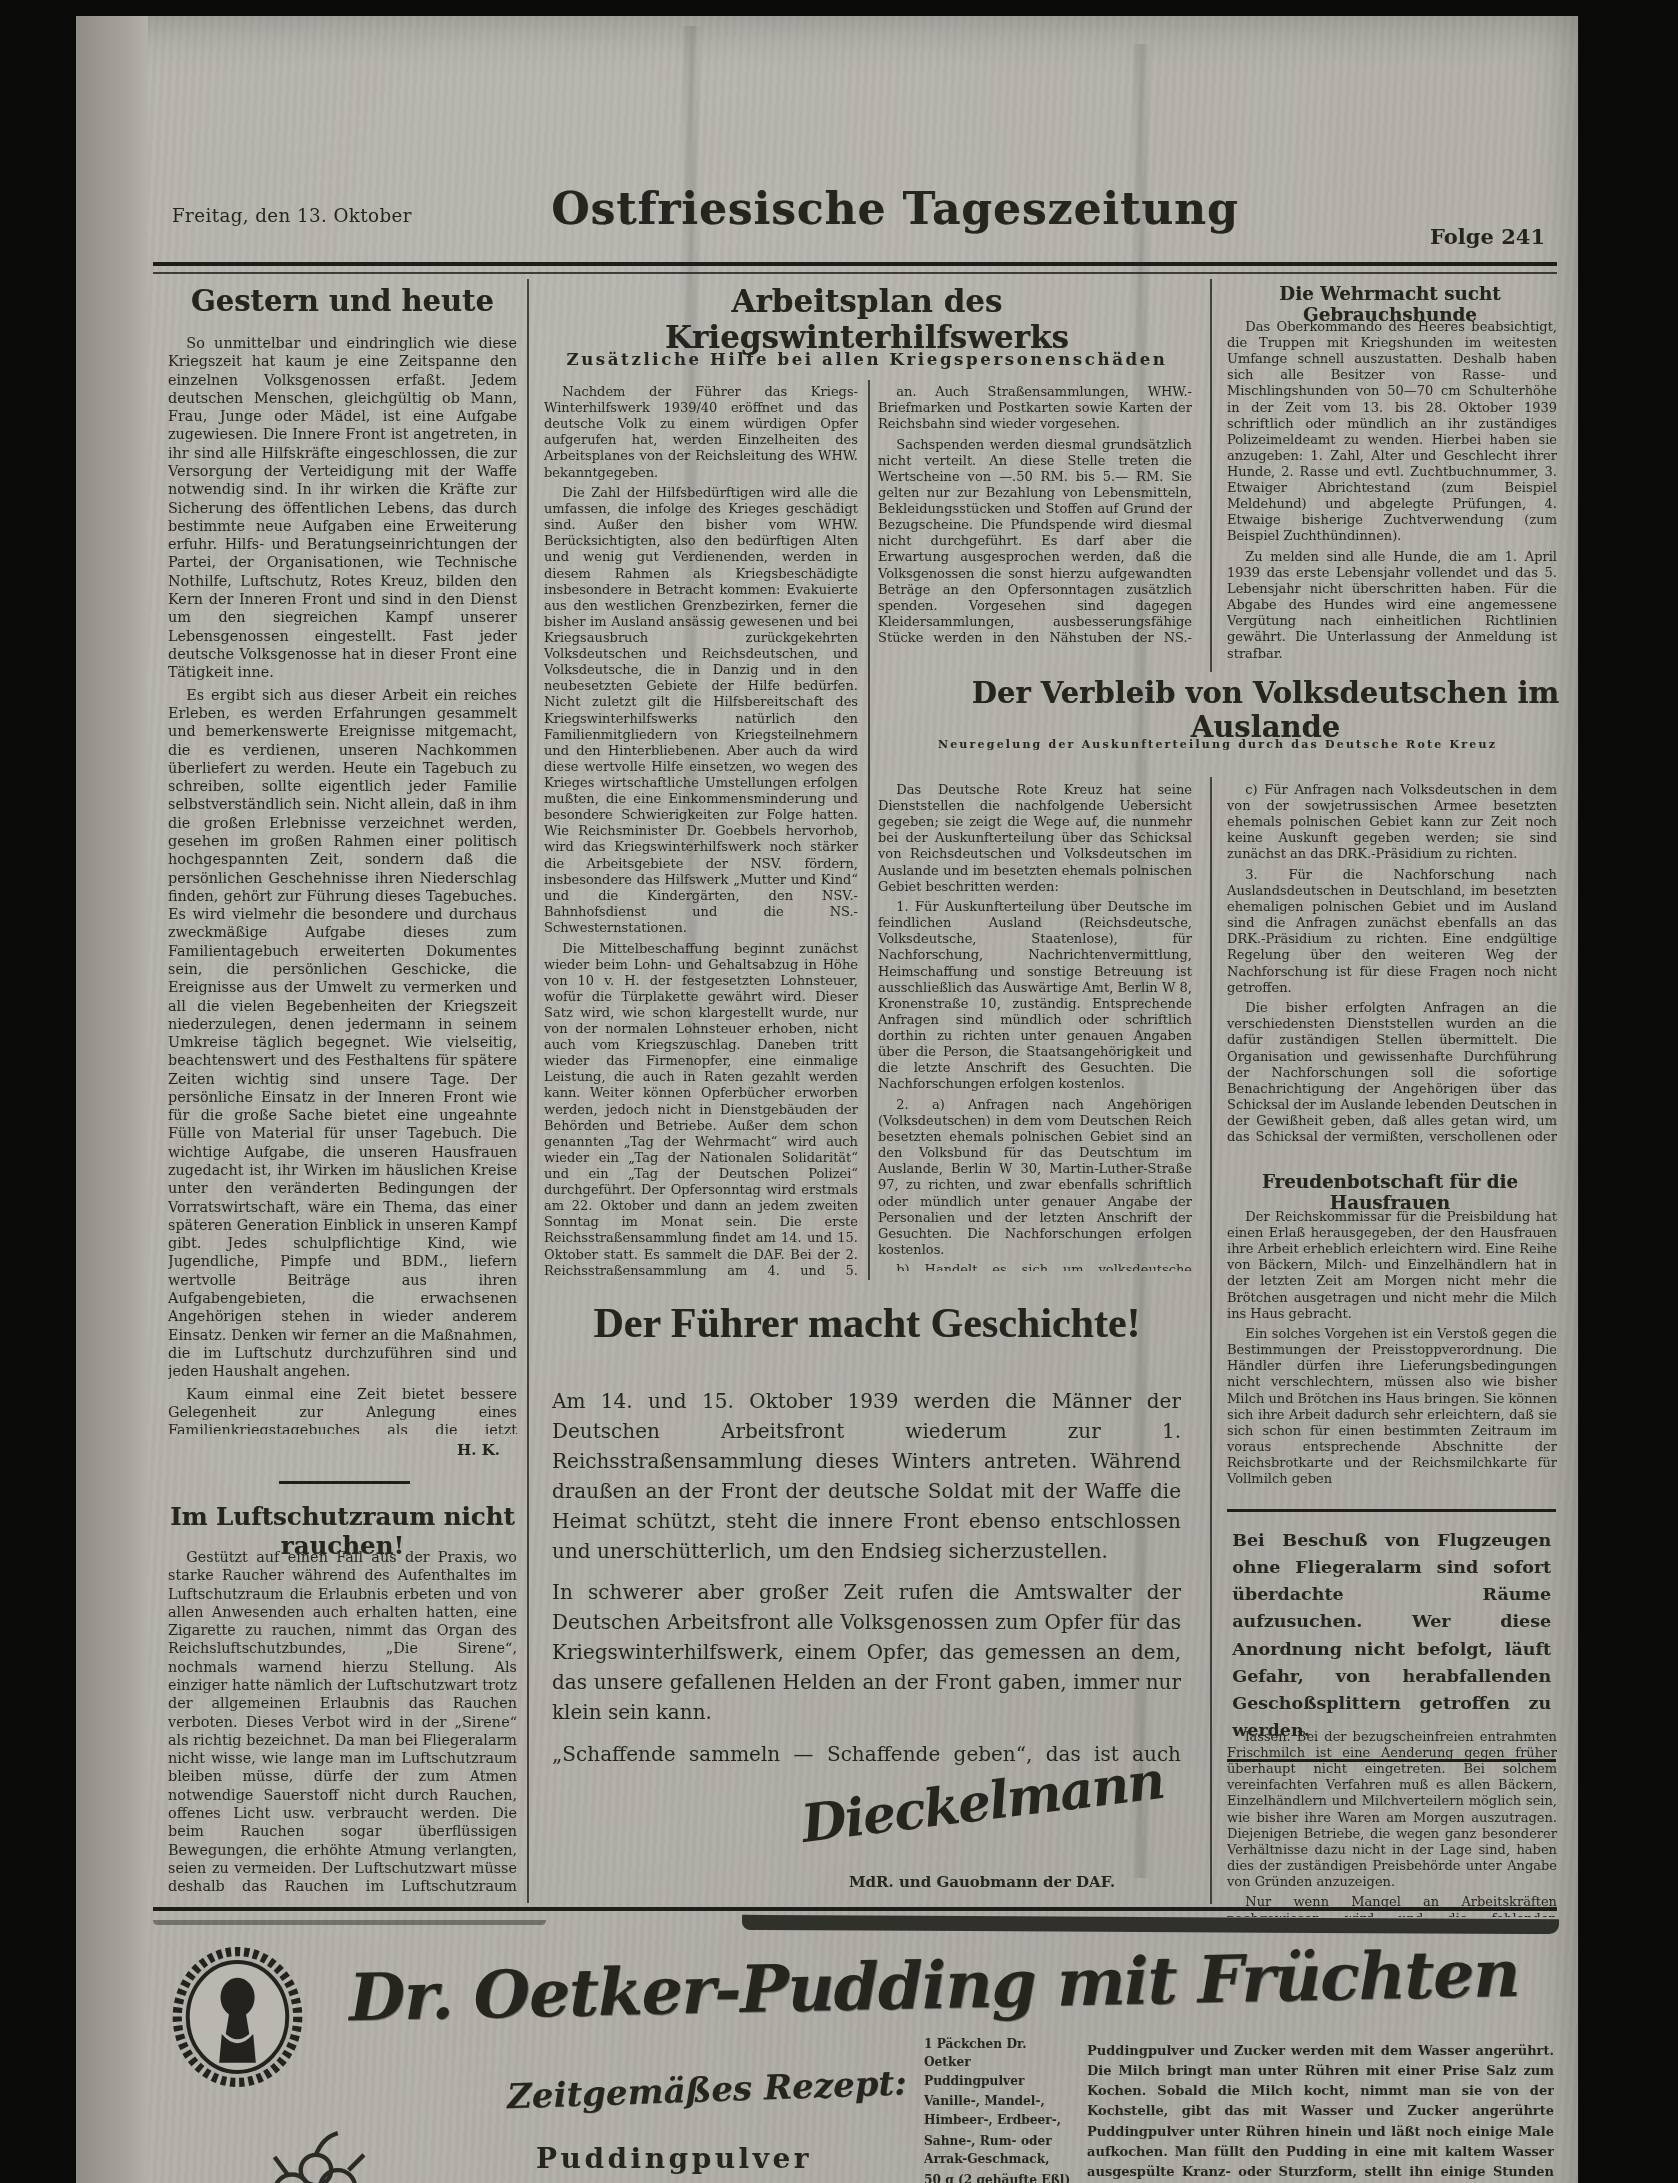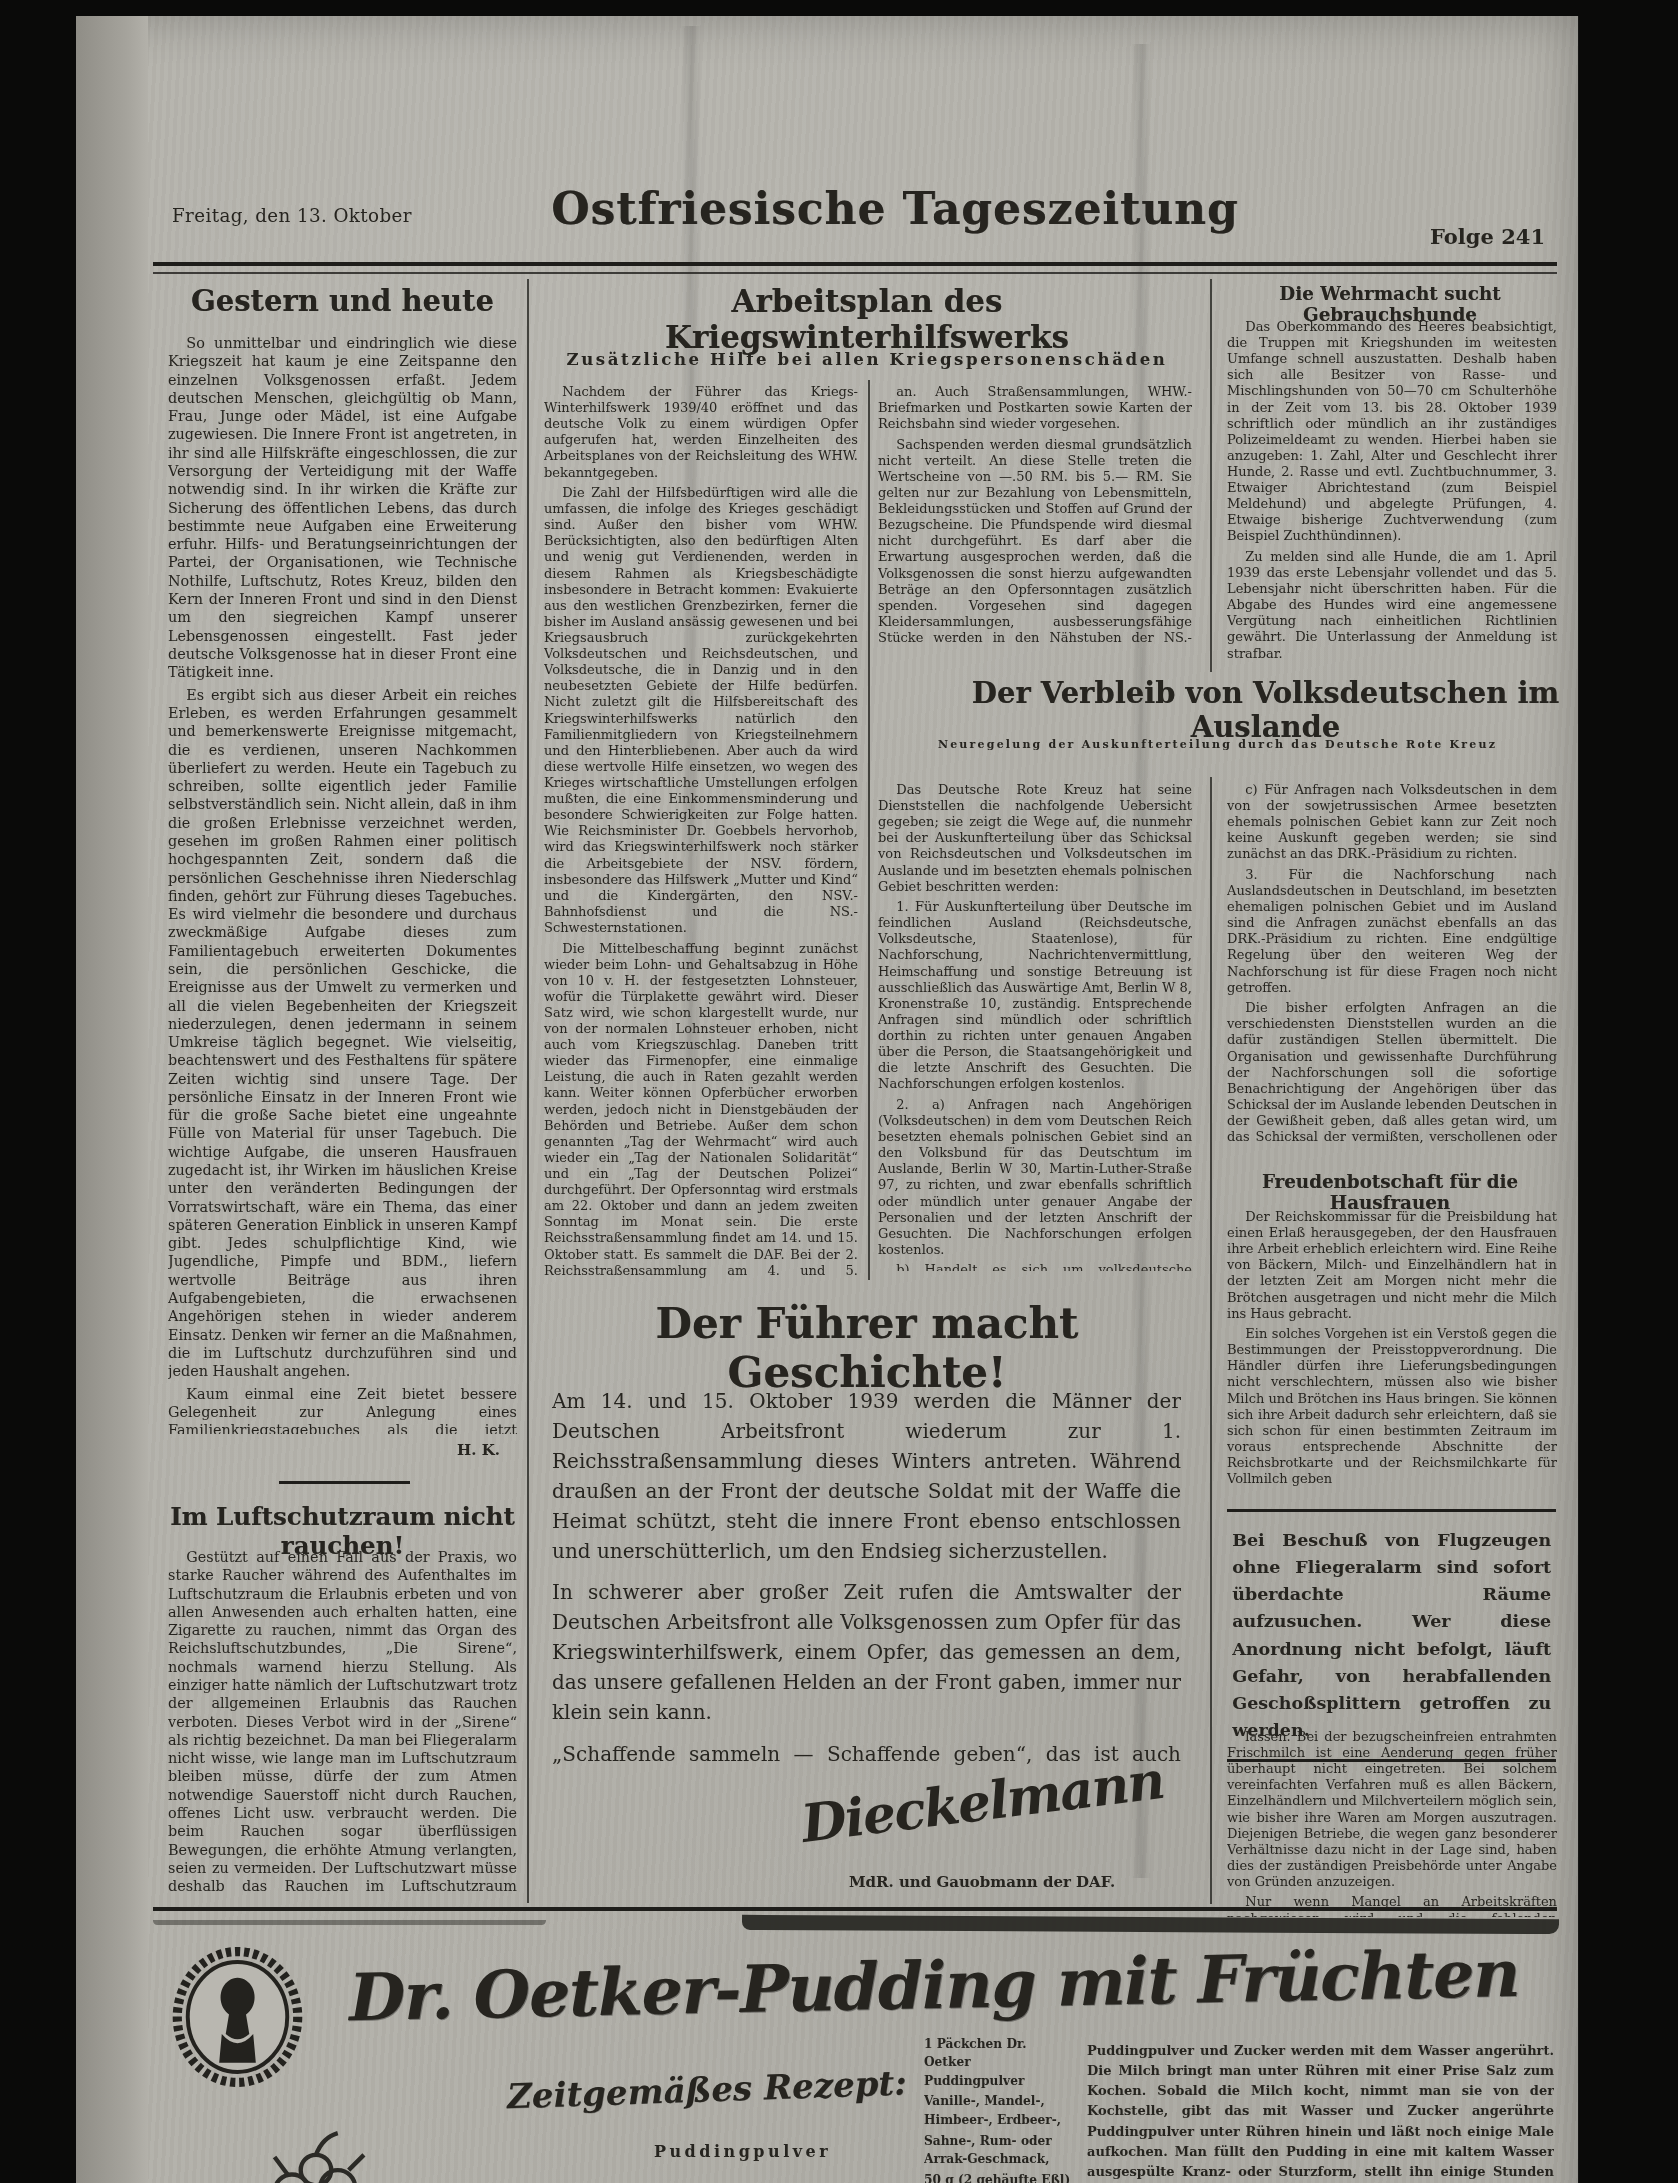--- a/index.html
+++ b/index.html
@@ -116,21 +116,21 @@
     <p>1. Für Auskunfterteilung über Deutsche im feindlichen Ausland (Reichsdeutsche, Volksdeutsche, Staatenlose), für Nachforschung, Nachrichtenvermittlung, Heimschaffung und sonstige Betreuung ist ausschließlich das Auswärtige Amt, Berlin W 8, Kronenstraße 10, zuständig. Entsprechende Anfragen sind mündlich oder schriftlich dorthin zu richten unter genauen Angaben über die Person, die Staatsangehörigkeit und die letzte Anschrift des Gesuchten. Die Nachforschungen erfolgen kostenlos.</p>
     <p>2. a) Anfragen nach Angehörigen (Volksdeutschen) in dem vom Deutschen Reich besetzten ehemals polnischen Gebiet sind an den Volksbund für das Deutschtum im Auslande, Berlin W 30, Martin-Luther-Straße 97, zu richten, und zwar ebenfalls schriftlich oder mündlich unter genauer Angabe der Personalien und der letzten Anschrift der Gesuchten. Die Nachforschungen erfolgen kostenlos.</p>
     <p>b) Handelt es sich um volksdeutsche Angehörige der ehemals polnischen Wehrmacht, so erfolgen die Anfragen nach Volksdeutschen in dem vom sowjetrussischen Heer besetzten Gebiet</p>
   </div>
   <div class="body-txt s30" style="left:1227px;top:782px;width:330px;height:365px;">
     <p>c) Für Anfragen nach Volksdeutschen in dem von der sowjetrussischen Armee besetzten ehemals polnischen Gebiet kann zur Zeit noch keine Auskunft gegeben werden; sie sind zunächst an das DRK.-Präsidium zu richten.</p>
     <p>3. Für die Nachforschung nach Auslandsdeutschen in Deutschland, im besetzten ehemaligen polnischen Gebiet und im Ausland sind die Anfragen zunächst ebenfalls an das DRK.-Präsidium zu richten. Eine endgültige Regelung über den weiteren Weg der Nachforschung ist für diese Fragen noch nicht getroffen.</p>
     <p>Die bisher erfolgten Anfragen an die verschiedensten Dienststellen wurden an die dafür zuständigen Stellen übermittelt. Die Organisation und gewissenhafte Durchführung der Nachforschungen soll die sofortige Benachrichtigung der Angehörigen über das Schicksal der im Auslande lebenden Deutschen in der Gewißheit geben, daß alles getan wird, um das Schicksal der vermißten, verschollenen oder abwesenden Familienangehörigen zu erfahren und ihre Ungewißheit und Sorgen zu beseitigen.</p>
   </div>
 
-  <div class="head-center" style="left:544px;top:1299px;width:646px;font-size:42px;">Der Führer macht Geschichte!</div>
+  <div class="head-center" style="left:544px;top:1299px;width:646px;font-size:42px;font-family:Liberation Serif, serif;">Der Führer macht Geschichte!</div>
   <div class="fu-body" style="left:552px;top:1386px;width:629px;height:380px;">
     <p>Am 14. und 15. Oktober 1939 werden die Männer der Deutschen Arbeitsfront wiederum zur 1. Reichsstraßensammlung dieses Winters antreten. Während draußen an der Front der deutsche Soldat mit der Waffe die Heimat schützt, steht die innere Front ebenso entschlossen und unerschütterlich, um den Endsieg sicherzustellen.</p>
     <p>In schwerer aber großer Zeit rufen die Amtswalter der Deutschen Arbeitsfront alle Volksgenossen zum Opfer für das Kriegswinterhilfswerk, einem Opfer, das gemessen an dem, das unsere gefallenen Helden an der Front gaben, immer nur klein sein kann.</p>
     <p>„Schaffende sammeln — Schaffende geben“, das ist auch diesesmal wieder die Parole, unter der die Deutsche Arbeitsfront die 8. Reichsstraßensammlung und die erste des Kriegswinterhilfswerks durchführt.</p>
 
   </div>
   <div class="signature" style="left:786px;top:1771px;width:393px;">Dieckelmann</div>
   <div class="sig-cap" style="left:742px;top:1873px;width:480px;">MdR. und Gauobmann der DAF.</div>
 
   <div class="head-center" style="left:1223px;top:1171px;width:334px;font-size:18.3px;">Freudenbotschaft für die Hausfrauen</div>
@@ -169,21 +169,21 @@
         <circle cx="66" cy="44" r="8"></circle>
           <circle cx="87" cy="42" r="8"></circle>
           <circle cx="50" cy="48" r="7"></circle>
         <circle cx="106" cy="48" r="7"></circle>
           <circle cx="77" cy="34" r="7"></circle>
       </g>
       <path d="M77 27 q3 -8 10 -10 M64 36 l-6 -8 M92 34 l7 -7" stroke="#2b2a26" stroke-width="2" fill="none"></path>
     </svg>
   </div>
   <div class="ad-script" style="left:507px;top:2068px;width:480px;font-size:34px;transform:rotate(-2deg);">Zeitgemäßes Rezept:</div>
-  <div style="position:absolute;left:524px;top:2142px;width:437px;text-align:center;font-size:16px;font-weight:bold;letter-spacing:3.5px;">Puddingpulver</div>
+  <div style="position:absolute;left:536px;top:2142px;width:437px;text-align:left;font-size:28px;font-weight:bold;letter-spacing:3.5px;">Puddingpulver</div>
   <div style="position:absolute;left:520px;top:2179px;width:445px;text-align:center;font-size:19px;font-weight:bold;line-height:1.45;">gibt es auf Lebensmittelkarte Abschnitt L 11, L 12, L 27, L 28 je 25 g, also auf 2 Wochenabschnitte 1 Päckchen nach Wahl.</div>
 
   <div class="ing" style="left:924px;top:2035px;width:151px;height:245px;">
     <div>1 Päckchen Dr. Oetker Puddingpulver</div>
     <div>Vanille-, Mandel-, Himbeer-, Erdbeer-,</div>
     <div>Sahne-, Rum- oder Arrak-Geschmack,</div>
     <div>50 g (2 gehäufte Eßl) Zucker,</div>
 
   </div>
   <div class="inst" style="left:1087px;top:2041px;width:467px;height:262px;">

